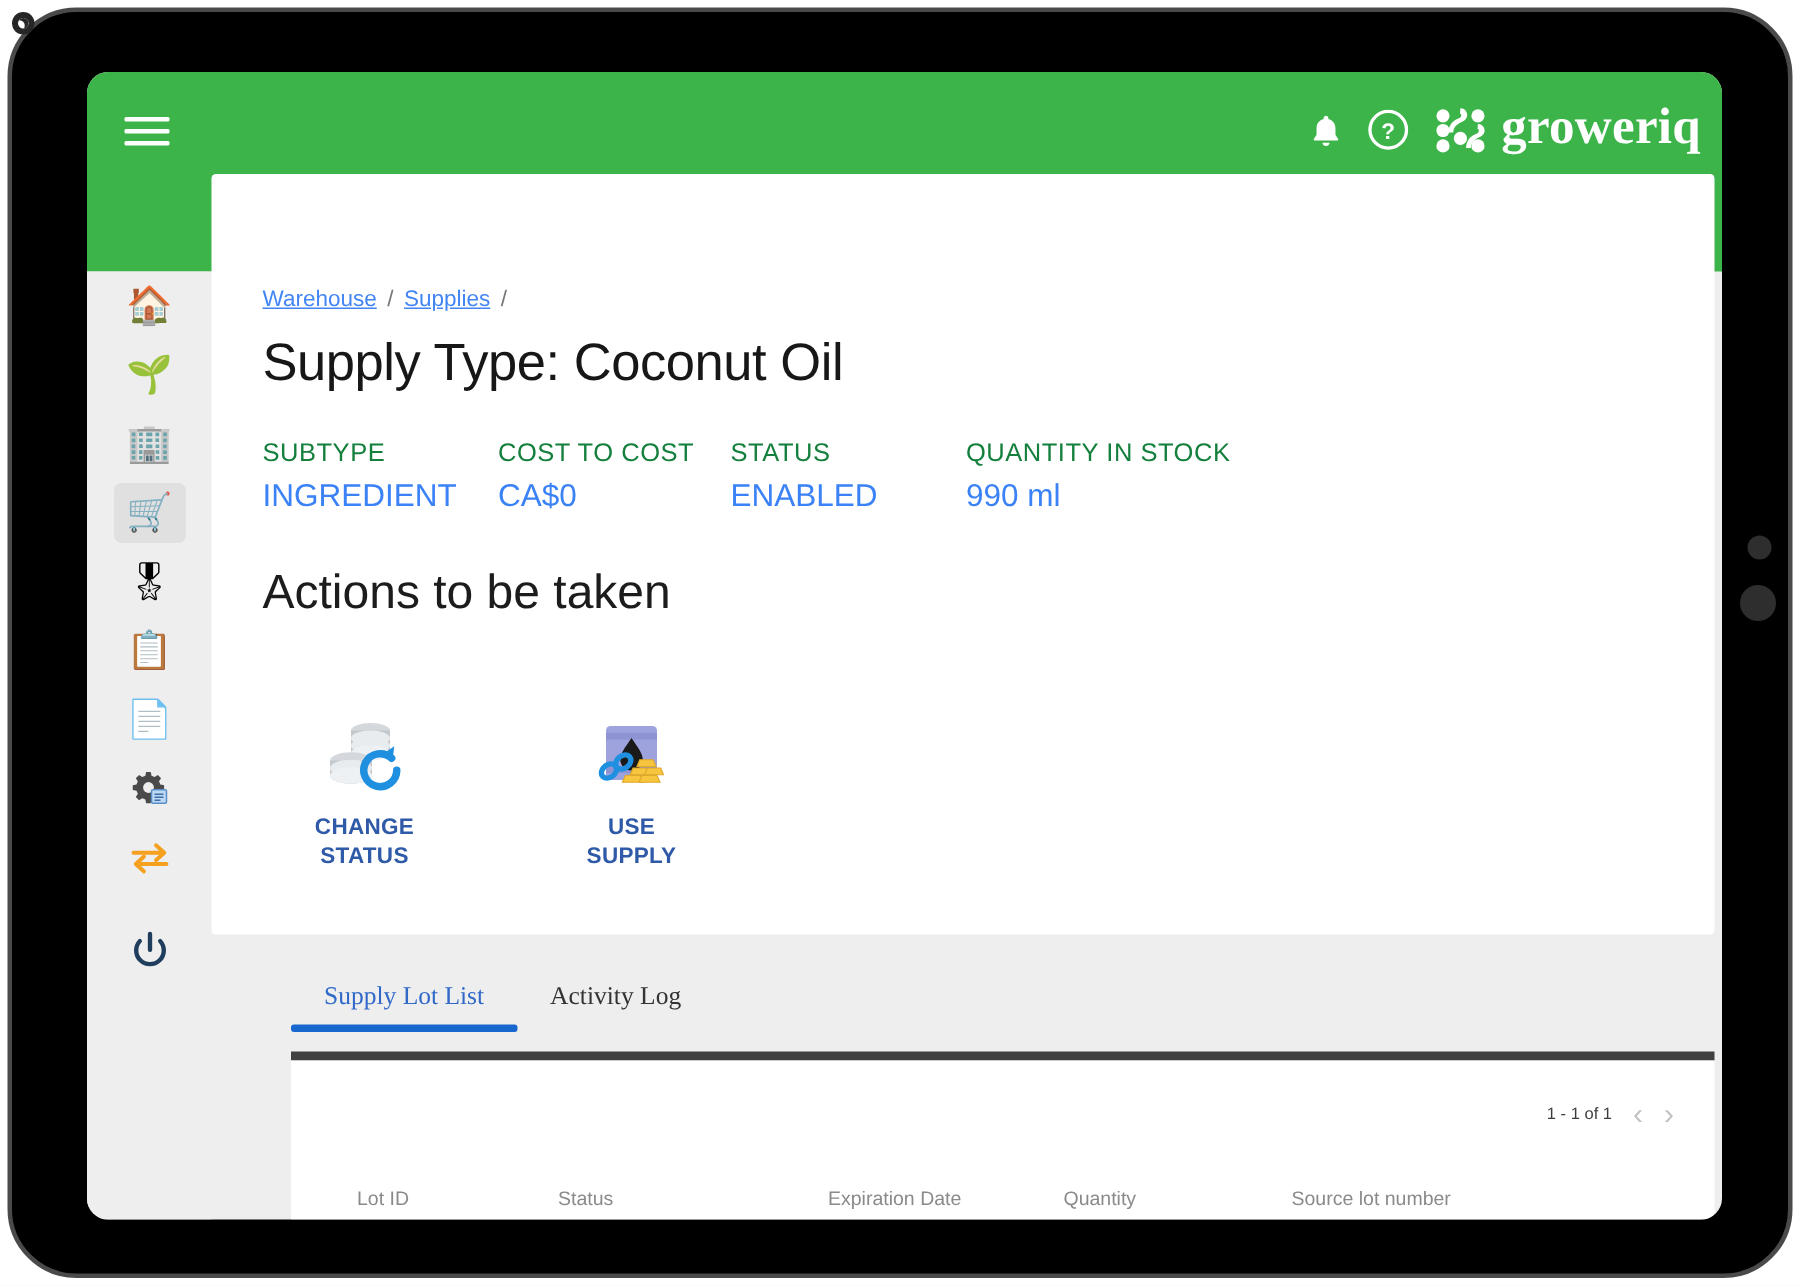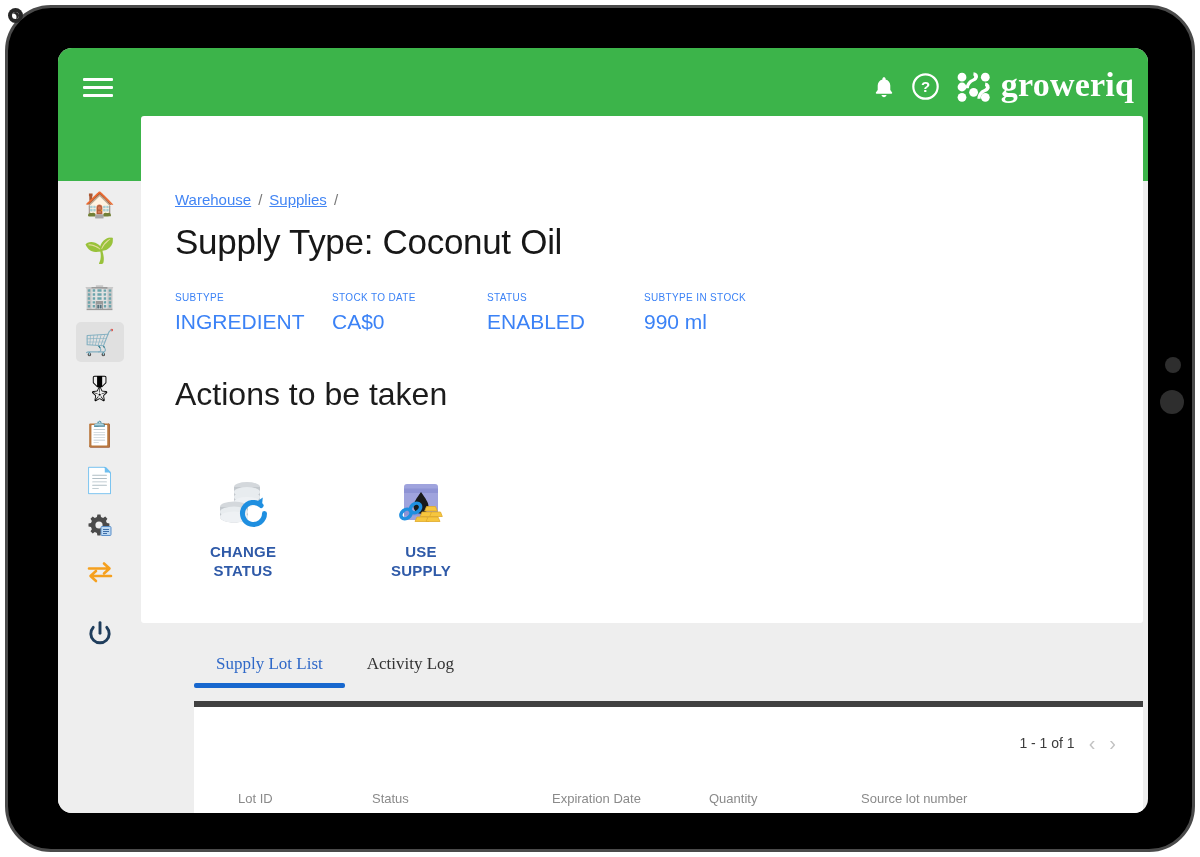--- a/index.html
+++ b/index.html
@@ -128,21 +128,21 @@
     font-size: 35px; font-weight: 400; color: #171717;
     letter-spacing: -0.3px;
   }
 
   #meta-row {
     position: absolute; left: 34px; top: 176px;
     display: flex;
   }
   .meta-field { display: flex; flex-direction: column; }
   .meta-label {
-    font-size: 10px; color: #3b82f6; letter-spacing: 0.35px;
+    font-size: 17px; color: #15803d; letter-spacing: 0.35px;
     margin-bottom: 7px;
   }
   .meta-value { font-size: 21px; color: #3b82f6; }
   #meta-subtype  { width: 157px; }
   #meta-cost     { width: 155px; }
   #meta-status   { width: 157px; }
 
   #actions-heading {
     position: absolute; left: 34px; top: 260px;
     font-size: 32px; font-weight: 400; color: #1c1c1c;
@@ -190,21 +190,21 @@
   #table-panel {
     position: absolute;
     left: 53px; top: 591px;
     width: 949px; height: 106px;
     background: #ffffff;
   }
   #pagination {
     position: absolute; right: 27px; top: 26px;
     display: flex; align-items: center; gap: 14px;
   }
-  #pagination-range { font-size: 14px; color: #3c3c3c; }
+  #pagination-range { font-size: 11px; color: #3c3c3c; }
   .page-arrow {
     font-size: 20px; color: #c2c2c2; cursor: pointer; line-height: 1;
   }
   #table-head {
     position: absolute; left: 0; top: 84px;
     width: 949px;
     display: flex;
   }
   .col-head {
     font-size: 13px; color: #8a8a8a;
@@ -343,29 +343,29 @@
         </div>
 
         <h1 id="page-title">Supply Type: Coconut Oil</h1>
 
         <div id="meta-row">
           <div class="meta-field" id="meta-subtype">
             <span class="meta-label">SUBTYPE</span>
             <span class="meta-value">INGREDIENT</span>
           </div>
           <div class="meta-field" id="meta-cost">
-            <span class="meta-label">STOCK TO DATE</span>
+            <span class="meta-label">COST TO COST</span>
             <span class="meta-value">CA$0</span>
           </div>
           <div class="meta-field" id="meta-status">
             <span class="meta-label">STATUS</span>
             <span class="meta-value">ENABLED</span>
           </div>
           <div class="meta-field" id="meta-quantity">
-            <span class="meta-label">SUBTYPE IN STOCK</span>
+            <span class="meta-label">QUANTITY IN STOCK</span>
             <span class="meta-value">990 ml</span>
           </div>
         </div>
 
         <h2 id="actions-heading">Actions to be taken</h2>
 
         <div id="action-list">
 
           <div class="action-item">
             <div class="action-glyph">

